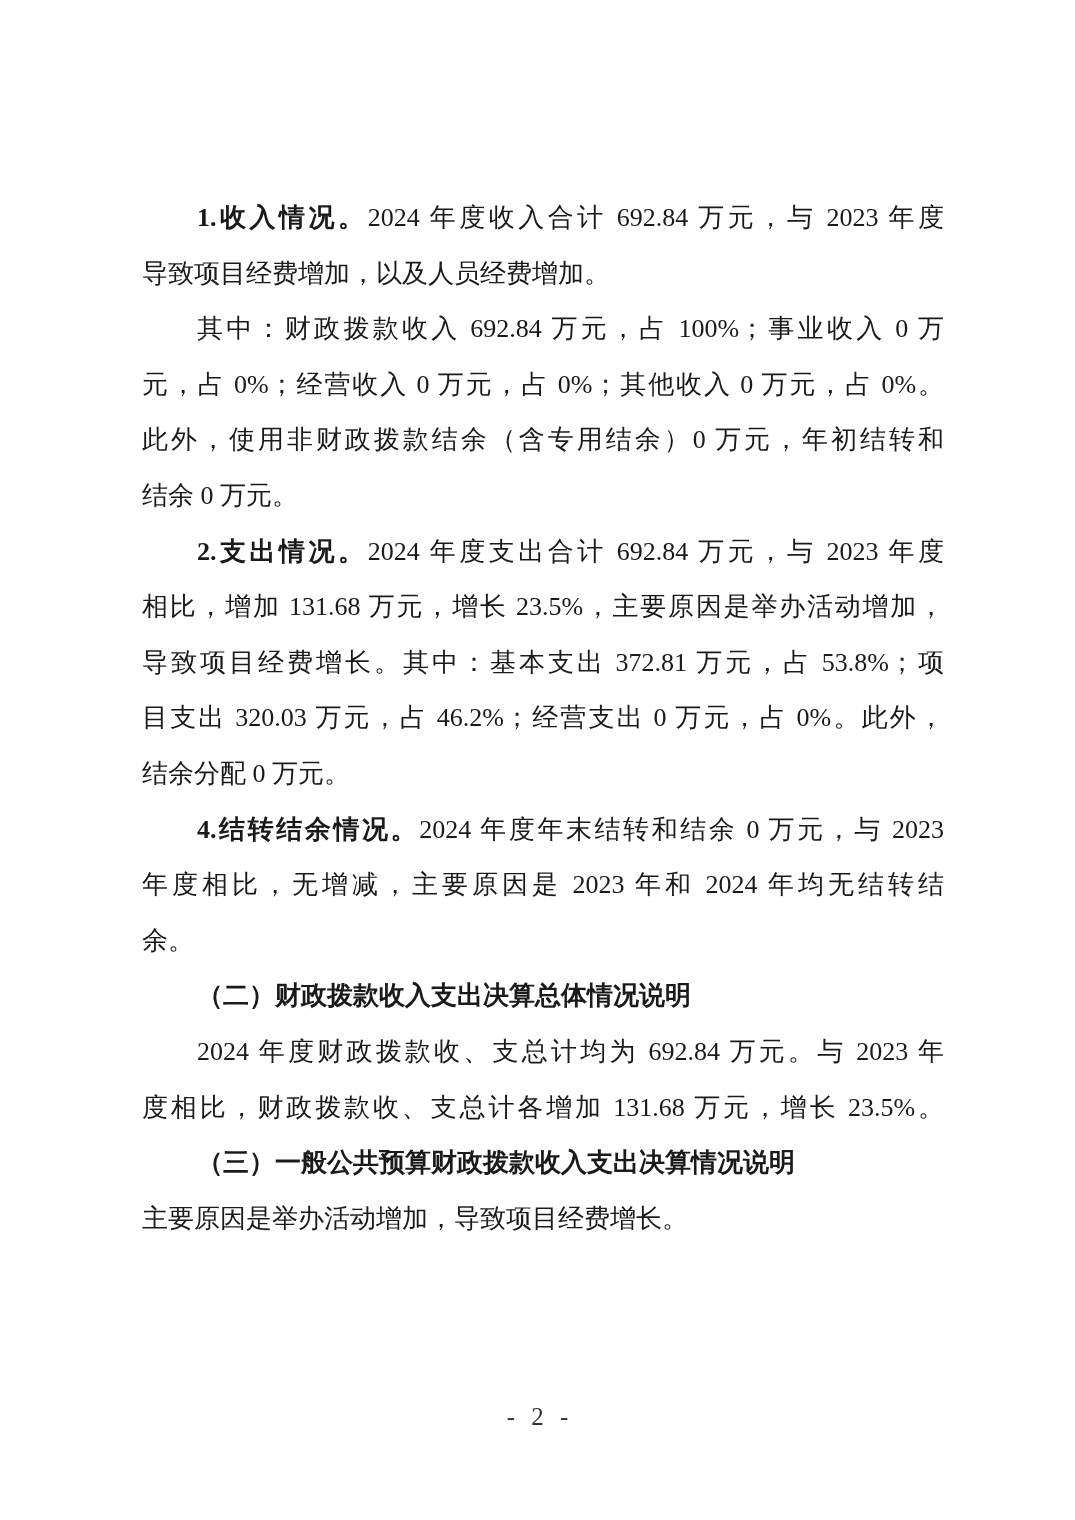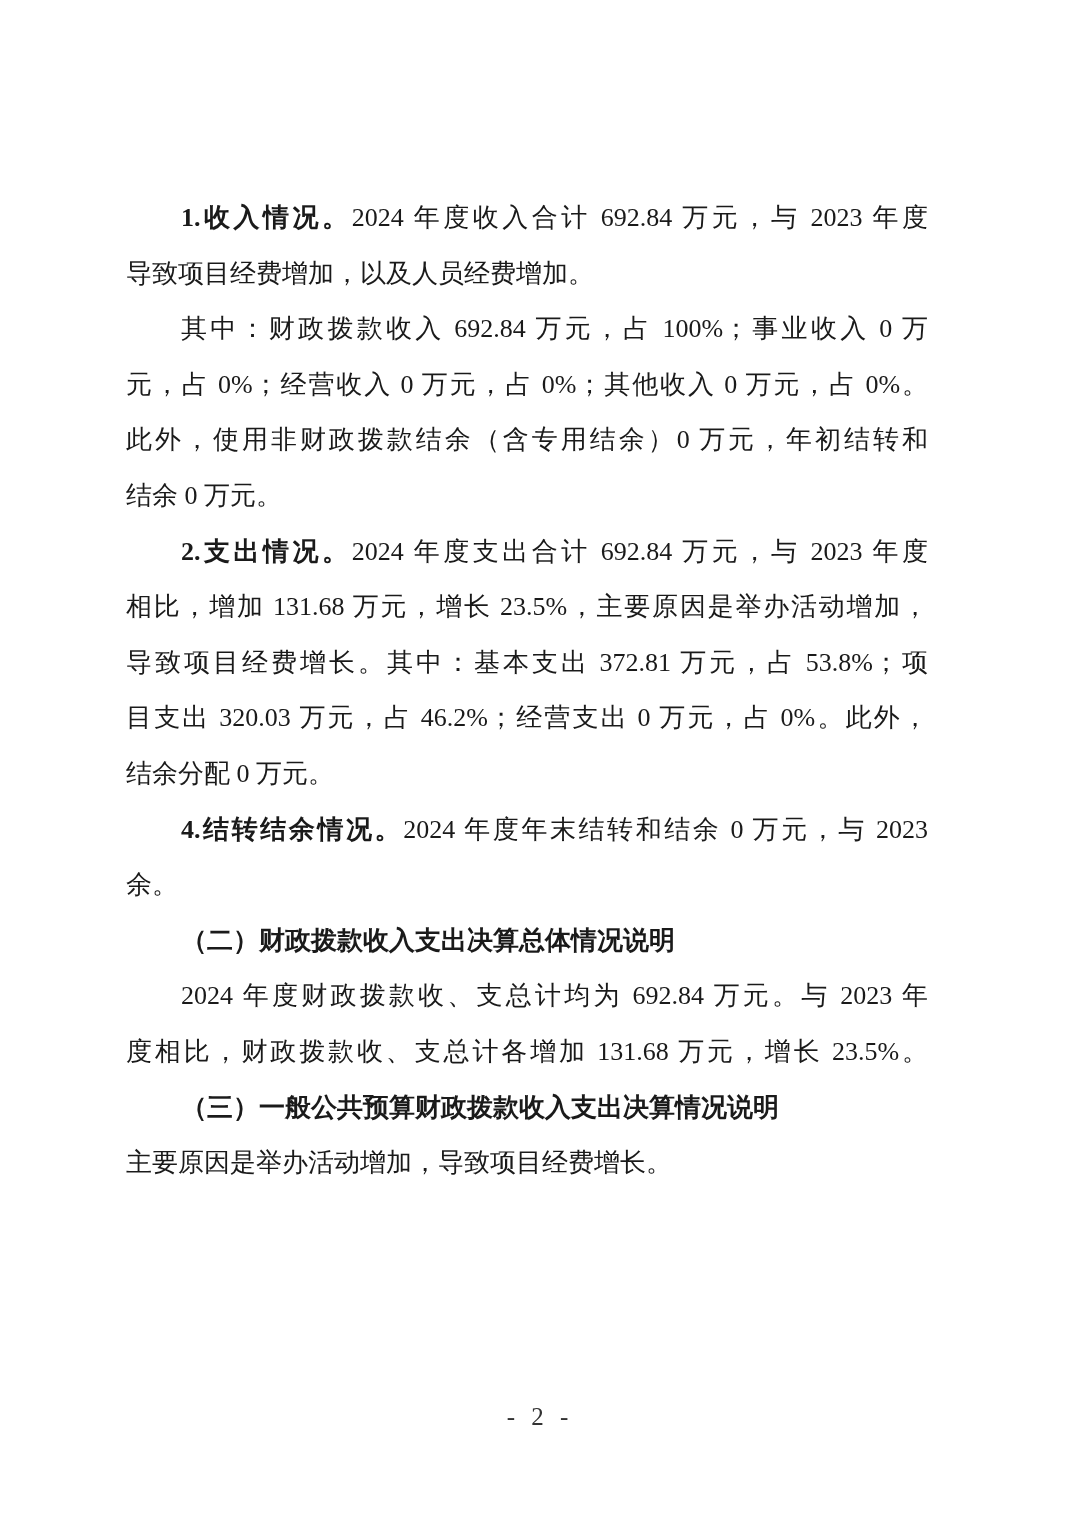--- a/index.html
+++ b/index.html
@@ -10,21 +10,21 @@
     width: 1075px;
     height: 1520px;
     background: #ffffff;
     position: relative;
     font-family: "Liberation Serif", "DejaVu Serif", serif;
     color: #1a1a1a;
     overflow: hidden;
   }
   .doc {
     position: absolute;
-    left: 126px;
+    left: 142px;
     top: 190px;
     width: 802px;
   }
   .line {
     font-size: 26px;
     line-height: 55.6px;
     height: 55.6px;
     overflow: hidden;
     text-align: justify;
     text-align-last: left;
@@ -77,20 +77,21 @@
   <div class="line justify"><span>相比，增加 131.68 万元，增长 23.5%，主要原因是举办活动增加，</span></div>
 
   <div class="line justify"><span>导致项目经费增长。其中：基本支出 372.81 万元，占 53.8%；项</span></div>
 
   <div class="line justify"><span>目支出 320.03 万元，占 46.2%；经营支出 0 万元，占 0%。此外，</span></div>
 
   <div class="line"><span>结余分配 0 万元。</span></div>
 
   <div class="line indent justify"><span class="lead">4.结转结余情况。</span><span>2024 年度年末结转和结余 0 万元，与 2023</span></div>
 
+  <div class="line justify"><span>年度相比，无增减，主要原因是 2023 年和 2024 年均无结转结</span></div>
 
   <div class="line"><span>余。</span></div>
 
   <div class="line indent heading"><span>（二）财政拨款收入支出决算总体情况说明</span></div>
 
   <div class="line indent justify"><span>2024 年度财政拨款收、支总计均为 692.84 万元。与 2023 年</span></div>
 
   <div class="line justify"><span>度相比，财政拨款收、支总计各增加 131.68 万元，增长 23.5%。</span></div>
 
   <div class="line indent heading"><span>（三）一般公共预算财政拨款收入支出决算情况说明</span></div>

